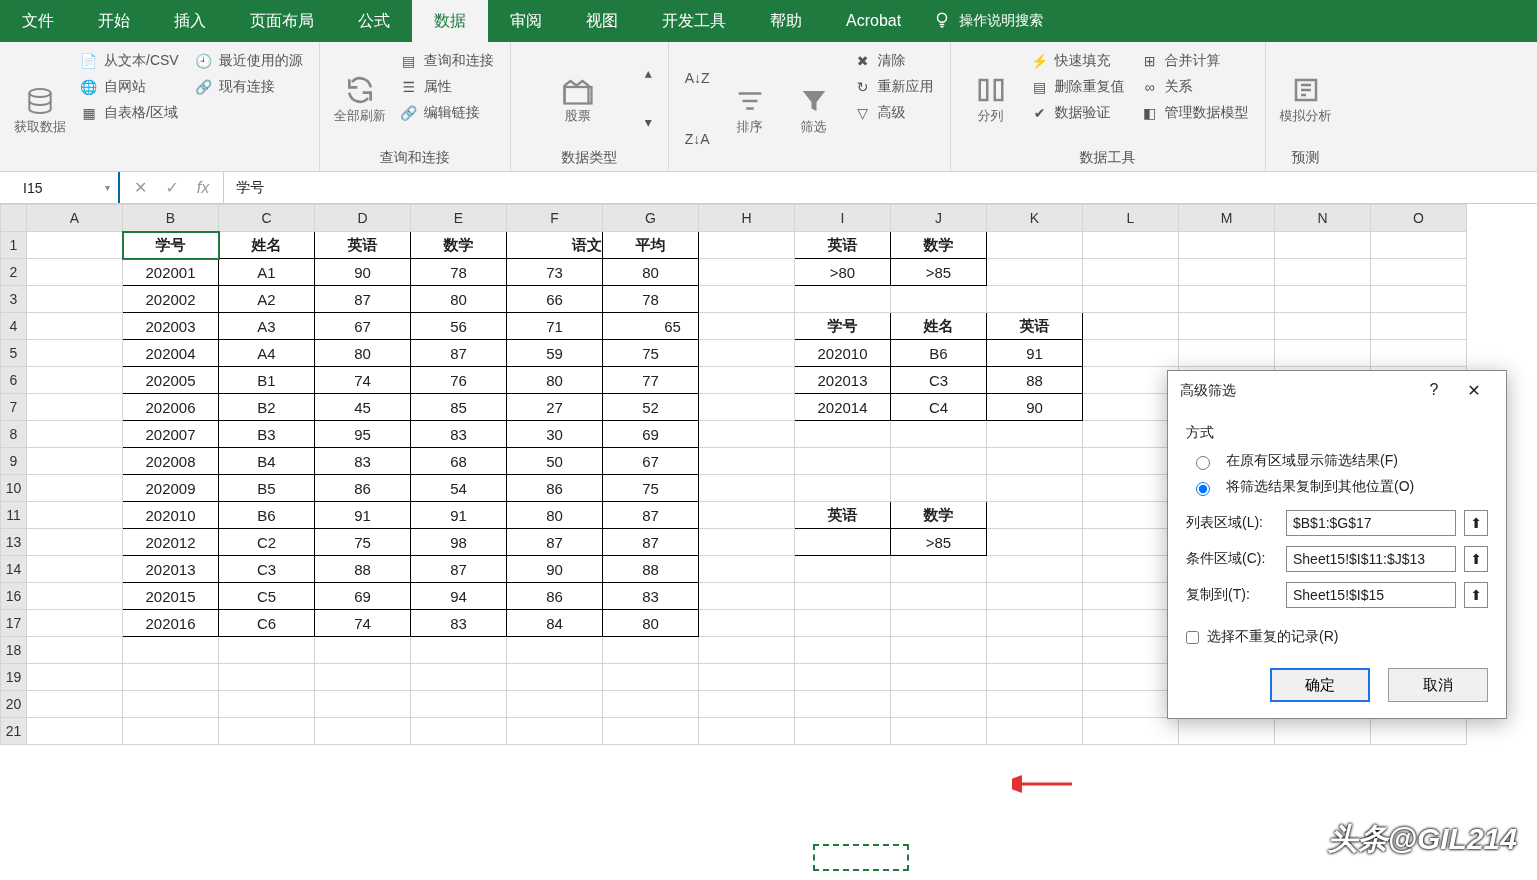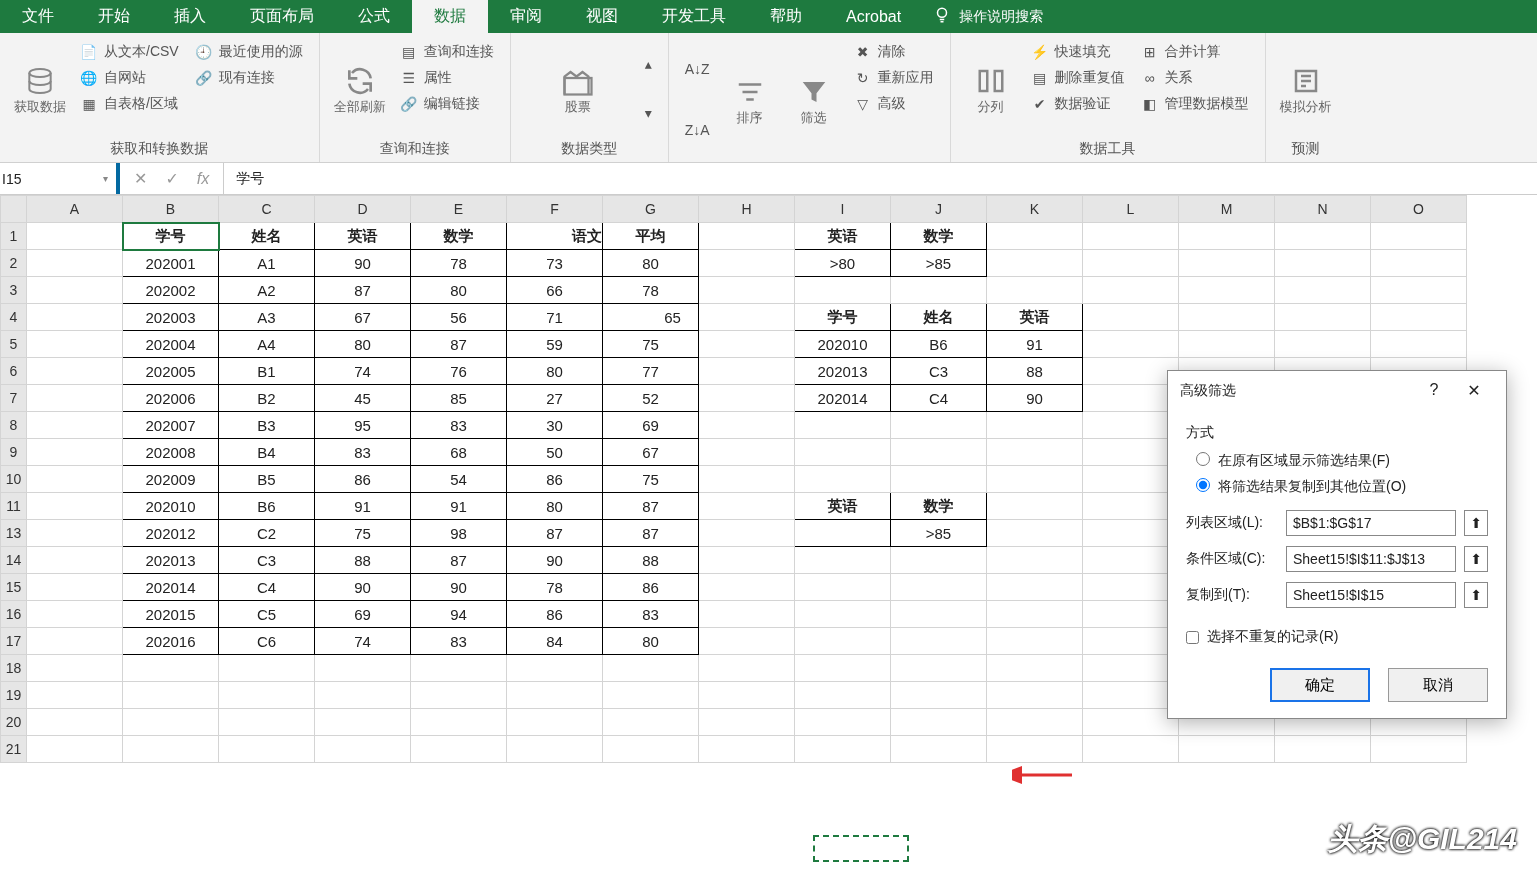--- a/index.html
+++ b/index.html
@@ -1,58 +1,58 @@
 <!DOCTYPE html>
 <html><head>
 <meta charset="utf-8">
 <style>
   * { box-sizing: border-box; margin: 0; padding: 0; font-family: "Microsoft YaHei", Arial, sans-serif; }
   body { background: #fff; font-size: 14px; color: #222; width: 1537px; height: 880px; overflow: hidden; position: relative; }
 
   
-  .menubar { background: #1e7a3f; color: #fff; height: 33px; display: flex; align-items: stretch; }
+  .menubar { background: #1e7a3f; color: #fff; height: 42px; display: flex; align-items: stretch; }
   .menubar .tab { padding: 0 22px; display: flex; align-items: center; cursor: pointer; font-size: 16px; }
   .menubar .tab.active { background: #f3f3f3; color: #1e7a3f; }
   .menubar .bulb { display:flex; align-items:center; padding:0 10px; }
 
   
   .ribbon { background: #f3f3f3; border-bottom: 1px solid #d0d0d0; height: 130px; display: flex; align-items: stretch; }
   .ribbon-group { border-right: 1px solid #d9d9d9; padding: 8px 12px 4px 12px; display: flex; flex-direction: column; justify-content: space-between; }
   .ribbon-group-content { display: flex; gap: 8px; flex: 1; }
   .ribbon-group-label { text-align: center; font-size: 14px; color: #555; padding-top: 4px; }
   .big-btn { display: flex; flex-direction: column; align-items: center; justify-content:center; width:56px; cursor:pointer; color:#666; }
   .big-btn .ico { width: 36px; height: 36px; display:flex; align-items:center; justify-content:center; }
   .big-btn .lab { font-size: 13px; text-align:center; line-height:1.2; }
   .stack { display:flex; flex-direction:column; gap:4px; }
   .small-btn { display:flex; align-items:center; gap:6px; cursor:pointer; color:#555; font-size:14px; padding:2px 4px; white-space:nowrap; }
   .small-btn .si { width:18px; height:18px; display:inline-flex; align-items:center; justify-content:center; }
 
   
   .fbar { height: 32px; border-bottom:1px solid #ccc; display:flex; align-items:stretch; background:#fff; }
-  .fbar .namebox { width:120px; border-right:4px solid #0369a1; display:flex; align-items:center; padding:0 2px; position:relative; }
+  .fbar .namebox { width:120px; border-right:2px solid #0369a1; display:flex; align-items:center; padding:0 23px; position:relative; }
   .fbar .namebox::after { content:"▾"; position:absolute; right:8px; font-size:10px; color:#888; }
   .fbar .fx-btns { display:flex; align-items:center; gap:18px; padding:0 14px; color:#999; border-right:1px solid #ccc; font-size:16px; }
   .fbar .fx-input { flex:1; display:flex; align-items:center; padding:0 12px; }
 
   
   .sheet-wrap { position:relative; }
   .sheet { border-collapse:collapse; table-layout:fixed; }
   .sheet th, .sheet td { border:1px solid #d4d4d4; height:27px; text-align:center; font-size:15px; background:#fff; }
   .sheet th { background:#e6e6e6; font-weight:normal; color:#333; font-size:14px; }
   .sheet th.rowhdr { width:26px; }
   .sheet th.colhdr { width:96px; }
   .sheet td { width:96px; }
 
   
   .dialog { position:absolute; right:30px; top:370px; width:340px; background:#fff; border:1px solid #888; box-shadow:0 4px 20px rgba(0,0,0,0.3); font-size:14px; }
   .dlg-title { display:flex; justify-content:space-between; align-items:center; padding:10px 12px; }
   .dlg-title .tbtn { width:40px; text-align:center; cursor:pointer; font-size:16px; }
   .dlg-body { padding:8px 18px 16px 18px; }
   .dlg-sec { font-size:14px; color:#222; margin:6px 0; }
-  .radio-row { display:flex; align-items:flex-start; gap:8px; padding:4px 10px; }
+  .radio-row { display:flex; align-items:flex-end; gap:16px; padding:4px 10px; }
   .radio-row input { width:14px; height:14px; }
   .field-row { display:flex; align-items:center; gap:8px; margin:10px 0; }
   .field-row label { width:92px; }
   .field-row .inp { flex:1; border:1px solid #888; height:26px; padding:0 6px; display:flex; align-items:center; font-size:14px; }
   .field-row .refbtn { width:24px; height:26px; border:1px solid #888; display:flex; align-items:center; justify-content:center; cursor:pointer; }
   .check-row { display:flex; align-items:center; gap:8px; padding:10px 0; }
   .dbuttons { display:flex; justify-content:flex-end; gap:18px; padding-top:12px; }
   .dbtn { width:100px; height:34px; border:1px solid #999; background:#f0f0f0; cursor:pointer; font-size:15px; }
   .dbtn.primary { border:2px solid #1a73e8; }
 
@@ -126,21 +126,20 @@
         <div class="small-btn">
             <span class="si">🕘</span>
             <span>最近使用的源</span>
           </div>
         <div class="small-btn">
             <span class="si">🔗</span>
             <span>现有连接</span>
           </div>
       </div>
     </div>
-    <div class="ribbon-group-label">获取和转换数据</div>
   </div>
 
   <div class="ribbon-group">
     <div class="ribbon-group-content">
       <div class="big-btn">
         <div class="ico">
             <svg width="32" height="32" viewBox="0 0 24 24" fill="none" stroke="#888" stroke-width="2">
               <path d="M4 4v6h6M20 20v-6h-6"></path>
               <path d="M20 10A8 8 0 0 0 6 6M4 14a8 8 0 0 0 14 4"></path>
             </svg>
@@ -550,38 +549,20 @@
           <td></td>
           <td></td>
           <td></td>
           <td></td>
           <td></td>
           <td></td>
           <td></td>
           <td></td>
         </tr>
         <tr>
-          <th class="rowhdr">15</th>
-          <td></td>
-          <td style="border: 1px solid rgb(0, 0, 0);">202014</td>
-          <td style="border: 1px solid rgb(0, 0, 0);">C4</td>
-          <td style="border: 1px solid rgb(0, 0, 0);">90</td>
-          <td style="border: 1px solid rgb(0, 0, 0);">90</td>
-          <td style="border: 1px solid rgb(0, 0, 0);">78</td>
-          <td style="border: 1px solid rgb(0, 0, 0);">86</td>
-          <td></td>
-          <td></td>
-          <td></td>
-          <td></td>
-          <td></td>
-          <td></td>
-          <td></td>
-          <td></td>
-        </tr>
-        <tr>
           <th class="rowhdr">16</th>
           <td></td>
           <td style="border: 1px solid rgb(0, 0, 0);">202015</td>
           <td style="border: 1px solid rgb(0, 0, 0);">C5</td>
           <td style="border: 1px solid rgb(0, 0, 0);">69</td>
           <td style="border: 1px solid rgb(0, 0, 0);">94</td>
           <td style="border: 1px solid rgb(0, 0, 0);">86</td>
           <td style="border: 1px solid rgb(0, 0, 0);">83</td>
           <td></td>
           <td></td>

